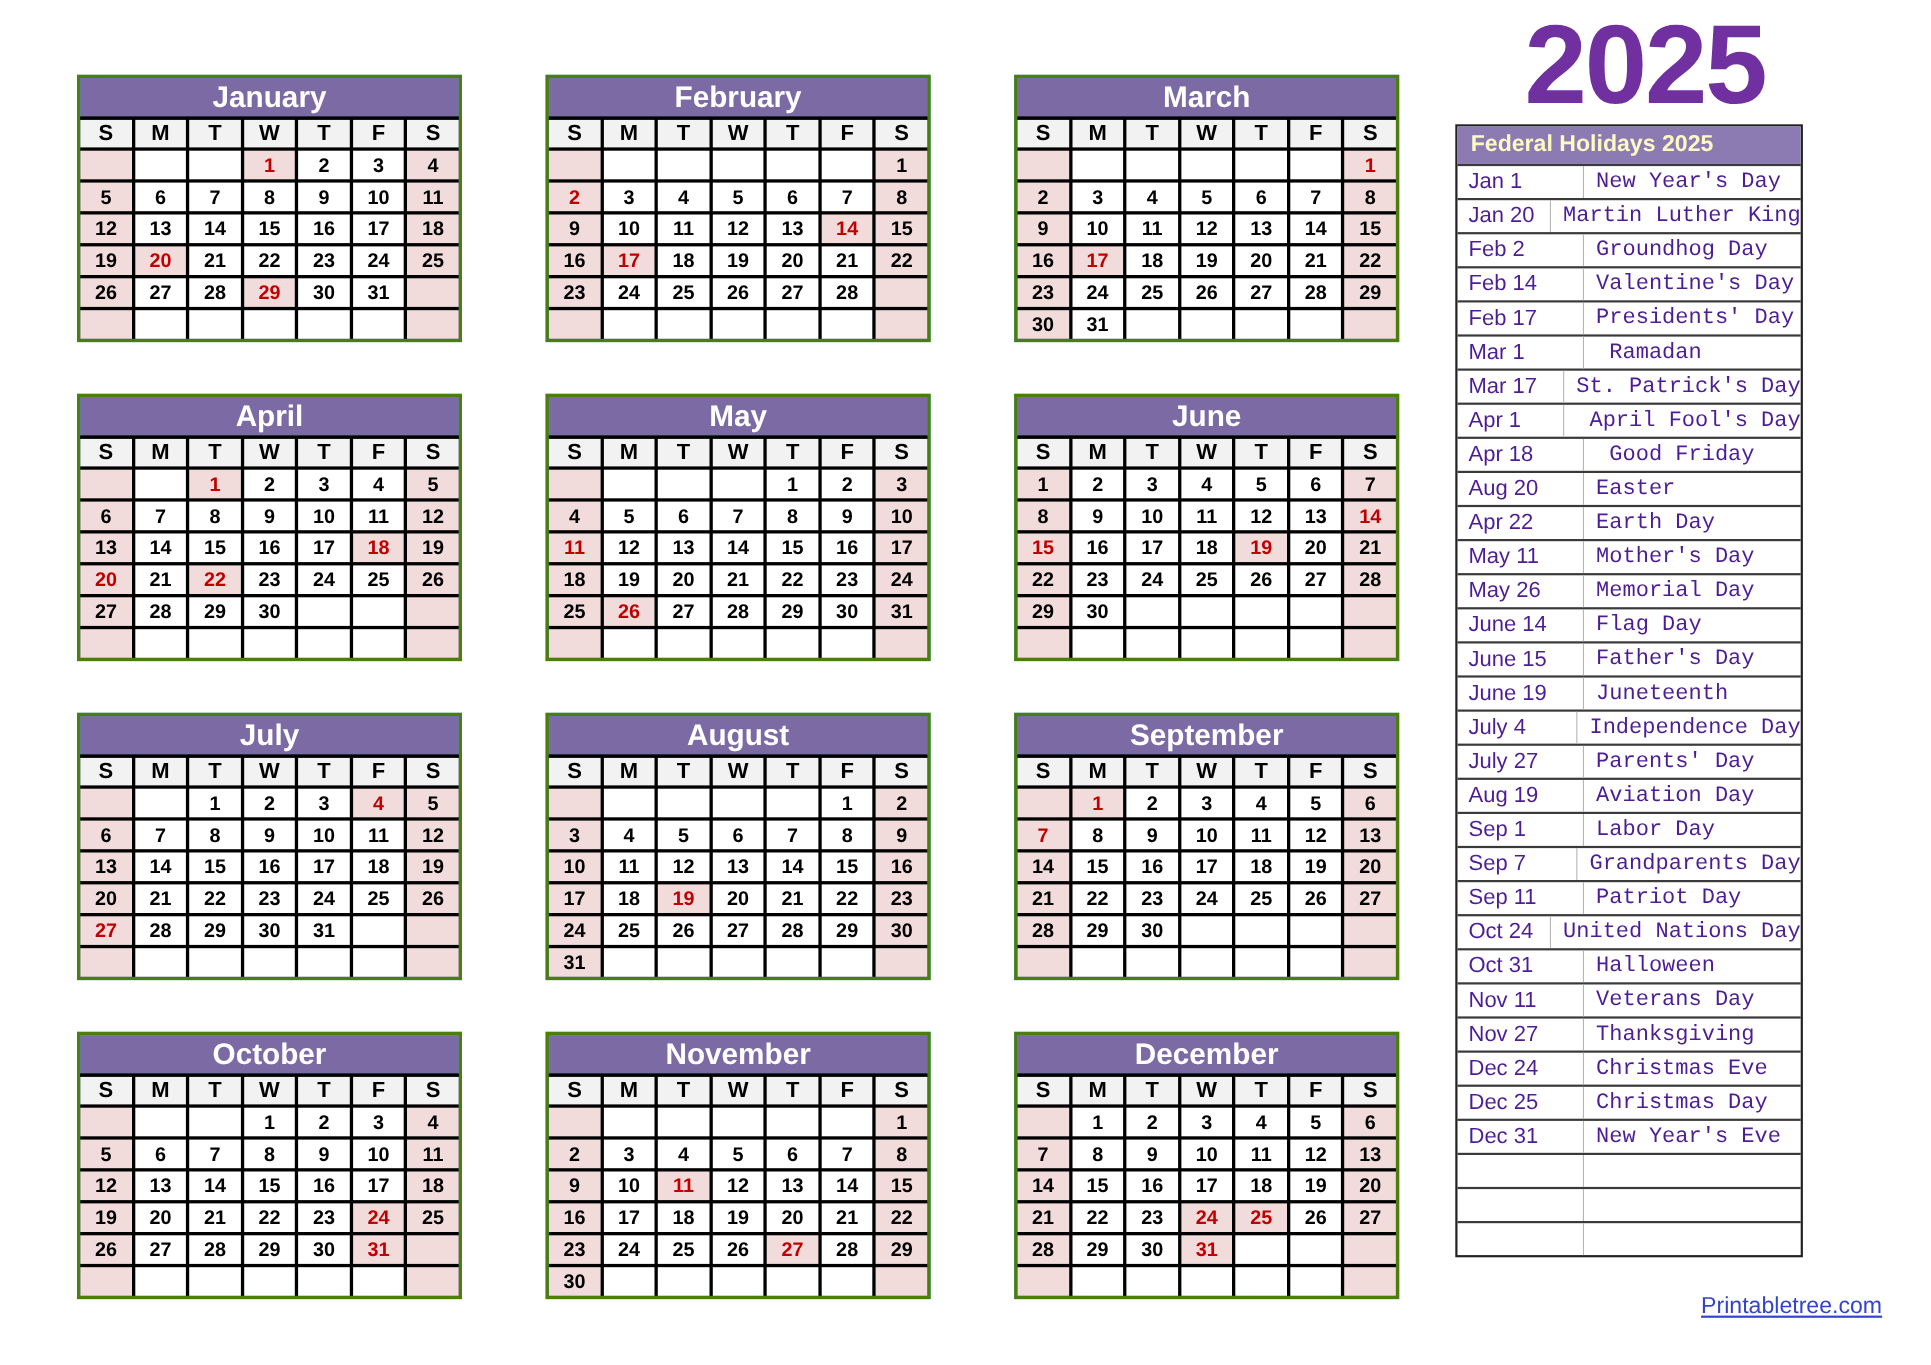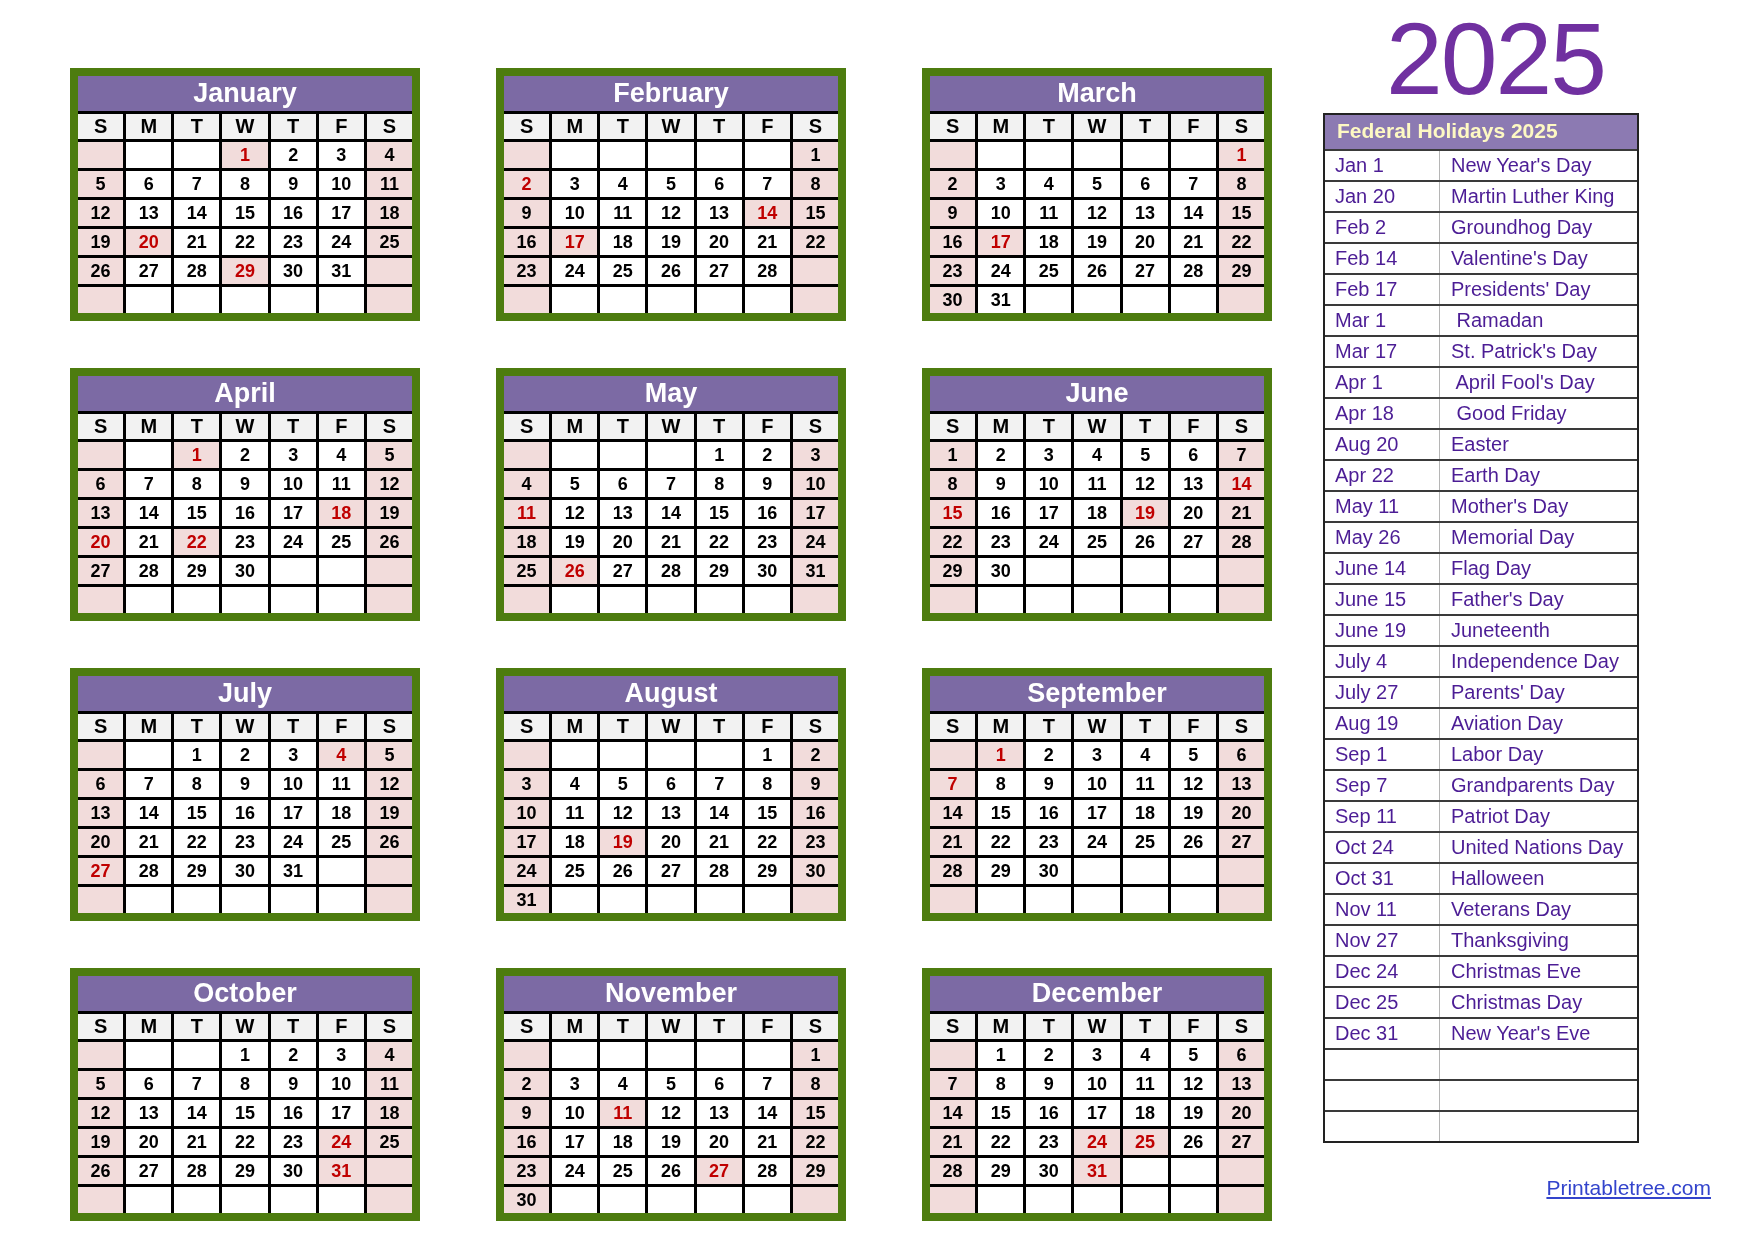--- a/index.html
+++ b/index.html
@@ -6,30 +6,30 @@
   body {
     width:1755px; height:1241px; position:relative; overflow:hidden;
     background:#ffffff; font-family:"Liberation Sans", sans-serif;
     --month-purple:#7C6AA4; --holiday-header-purple:#8C7AB2; --year-purple:#7030A0;
     --pink:#F2DCDB; --red:#C00000; --dow-gray:#F2F2F2; --link-blue:#3344CC;
   }
 
   
   #year-title {
     position:absolute; left:1386px; top:8px; line-height:1;
-    font-size:102px; font-weight:normal; letter-spacing:-2px; color:var(--year-purple);
+    font-size:102px; font-weight:bold; letter-spacing:-2px; color:var(--year-purple);
   }
 
   
   #months-grid {
     position:absolute; left:70px; top:68px;
     display:grid; grid-template-columns:repeat(3,350px);
     column-gap:76px; row-gap:47px;
   }
-  .month { border:8px solid #4d7c0f; background:#14b8a6; box-sizing:border-box; width:350px; }
+  .month { border:3px solid #4d7c0f; background:#14b8a6; box-sizing:border-box; width:350px; }
   .month-title {
     height:35px; line-height:35px; text-align:center;
     background:var(--month-purple); color:#fff; font-size:27px; font-weight:bold;
   }
   .month-grid {
     display:grid; grid-template-columns:repeat(7,1fr);
     grid-template-rows:25px repeat(6,26px);
     gap:3px; background:#000; border-top:3px solid #000;
   }
   .cell { display:flex; align-items:center; justify-content:center; background:#fff; }
@@ -45,21 +45,21 @@
   }
   #holidays-title {
     box-sizing:border-box; height:34px; line-height:32px; padding-left:12px;
     background:var(--holiday-header-purple); color:#fef9c3; font-size:21px; font-weight:bold;
   }
   .h-row {
     box-sizing:border-box; height:31px; display:flex; align-items:center;
     border-top:2px solid #3a3a3a; font-size:20px; color:#4c1d95;
   }
   .h-date { box-sizing:border-box; width:115px; padding-left:10px; border-right:1px solid #b5b5b5; align-self:stretch; display:flex; align-items:center; }
-  .h-name { flex:1; padding-left:11px; white-space:pre; }
+  .h-name { flex:1; padding-left:11px; white-space:pre;font-family:Liberation Mono, monospace; }
 
   
   #footer-link-wrap { position:absolute; left:1395px; top:1176px; width:316px; text-align:right; }
   #footer-link { font-size:21px; color:var(--link-blue); text-decoration:underline; cursor:pointer; }
 </style>
 </head>
 <body style="--month-purple: #7C6AA4; --holiday-header-purple: #8C7AB2; --year-purple: #7030A0; --pink: #F2DCDB; --red: #C00000; --dow-gray: #F2F2F2; --link-blue: #3344CC;">
 
 <div id="year-title">2025</div>
 

